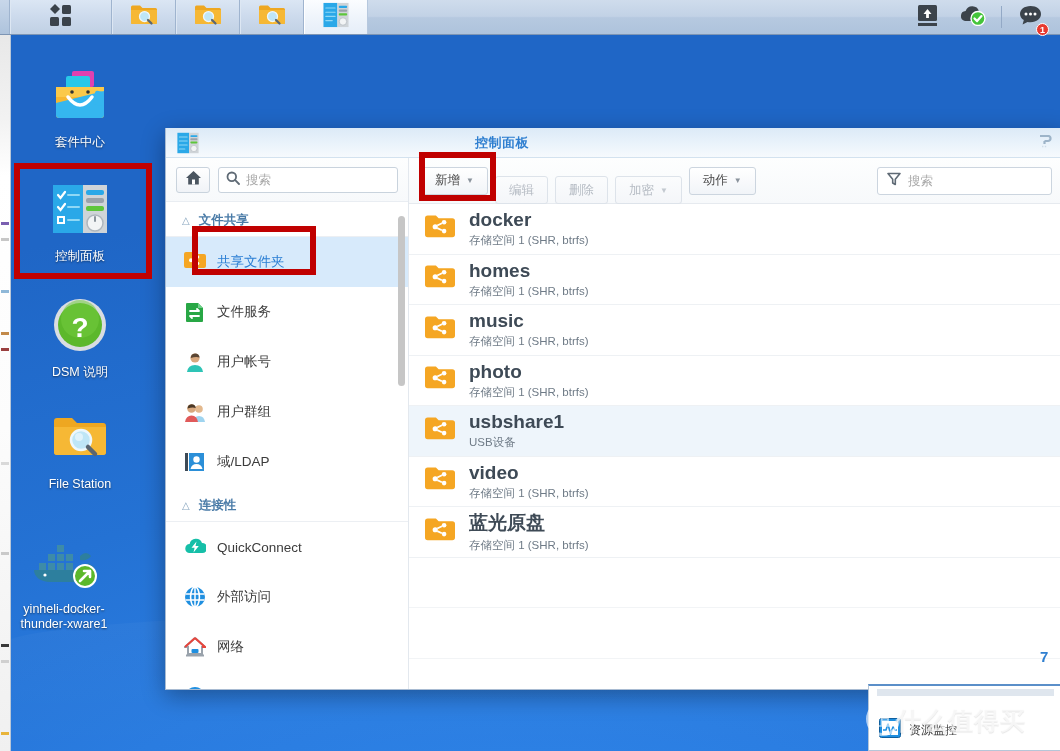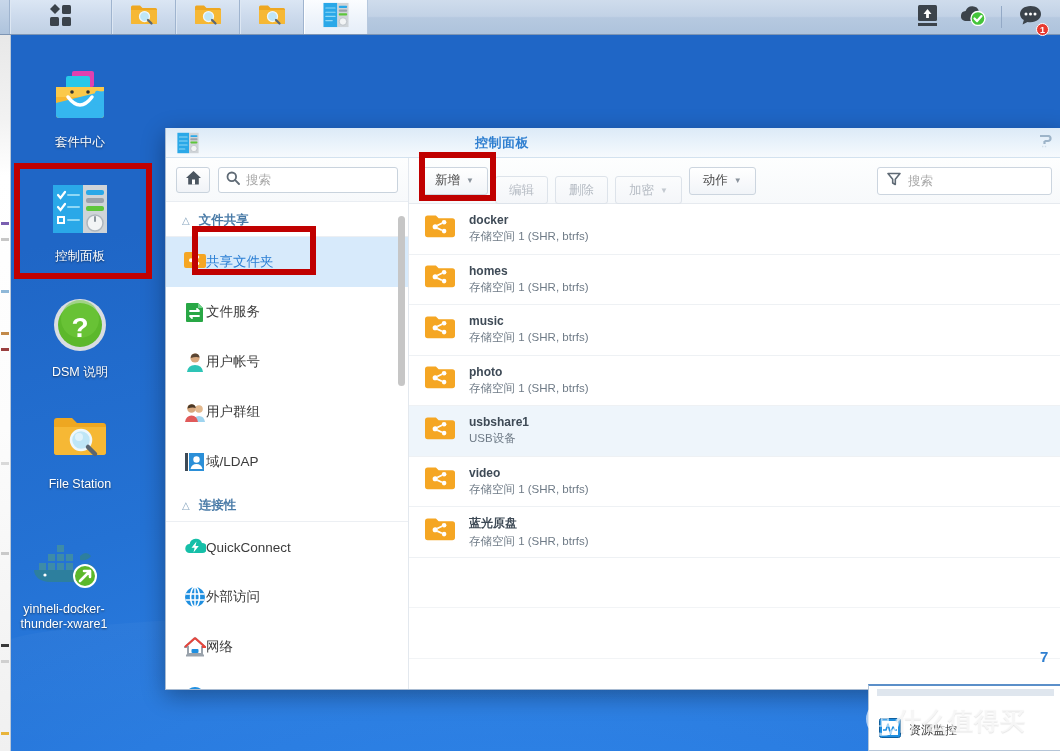--- a/index.html
+++ b/index.html
@@ -129,21 +129,21 @@
   .side-search input::placeholder { color: #a8a8a8; }
 
   #nav-scroll { position: relative; height: 487px; overflow: hidden; }
   .nav-group {
     display: flex; align-items: center; gap: 9px;
     padding: 10px 0 7px 16px; border-bottom: 1px solid #eceff3;
     color: #4b7ca8; font-size: 12.5px; font-weight: bold; cursor: pointer;
   }
   .nav-group .chev { color: #8aa7c0; font-size: 10px; }
   .nav-item {
-    display: flex; align-items: center; 
+    display: flex; align-items: center; gap: 11px;
     height: 50px; padding-left: 18px; cursor: pointer;
     color: #3c3c3c; font-size: 13.5px;
   }
   .nav-item.selected { background: #d7eafb; color: #2b7fd4; }
   .nav-item .ico { width: 22px; height: 22px; flex: 0 0 22px; }
   #nav-thumb {
     position: absolute; right: 3px; top: 14px; width: 7px; height: 170px;
     background: #c6c6c6; border-radius: 4px;
   }
 
@@ -174,21 +174,21 @@
   }
   .filter-box input::placeholder { color: #a8a8a8; }
 
   #folder-list { flex: 1; overflow: hidden; }
   .folder-row {
     height: 50.5px; display: flex; align-items: center; gap: 14px;
     padding-left: 16px; border-bottom: 1px solid #eef1f4; cursor: pointer;
   }
   .folder-row.selected { background: #eef5fb; }
   .folder-row .txt { display: flex; flex-direction: column; gap: 2px; }
-  .folder-row .fname { font-size: 12px; font-weight: bold; color: #3e4a56; }
+  .folder-row .fname { font-size: 19px; font-weight: bold; color: #3e4a56; }
   .folder-row .fdesc { font-size: 11.5px; color: #6f7b87; }
   .empty-row { height: 50.5px; border-bottom: 1px solid #f2f4f6; }
 
   
   #br-window {
     position: absolute; left: 868px; top: 684px; width: 195px; height: 67px;
     background: #fff; border: 1px solid #b6c6d8; border-top: 2px solid #5b8fc9;
     overflow: hidden;
   }
   #br-window .hdr-line { height:7px; margin:3px 8px 0; background:#dfe6ee; }

